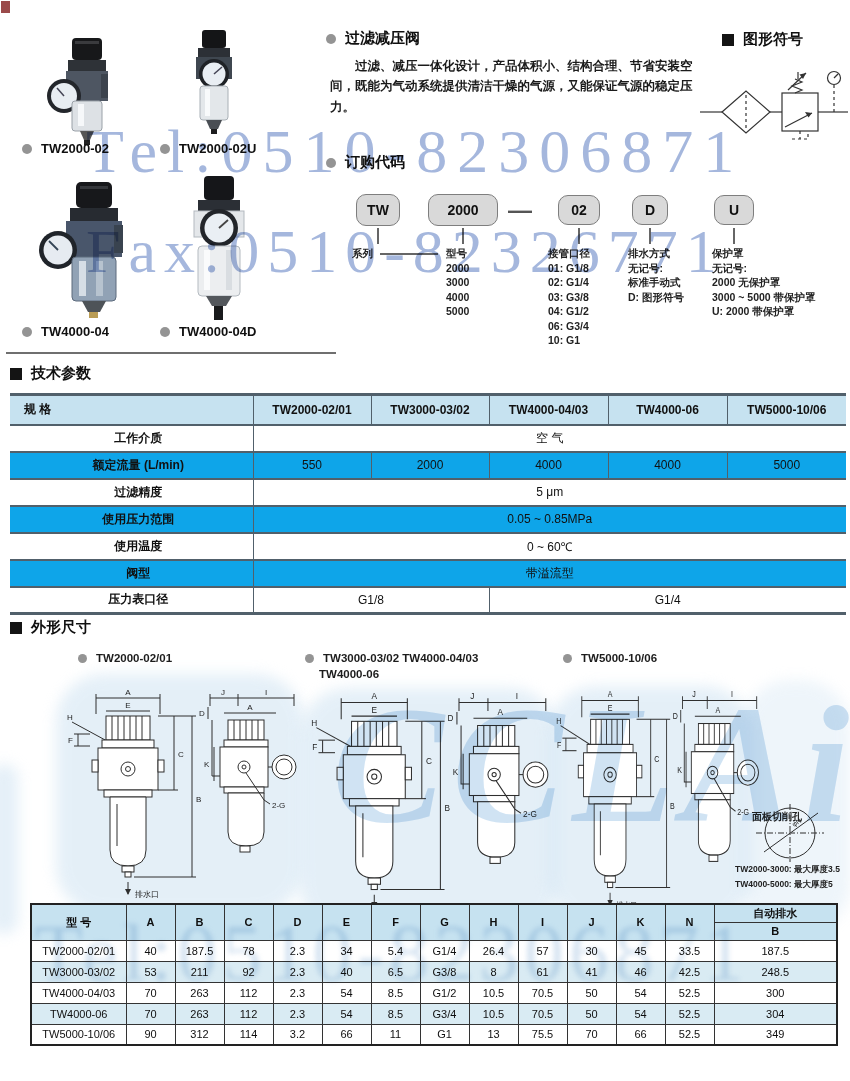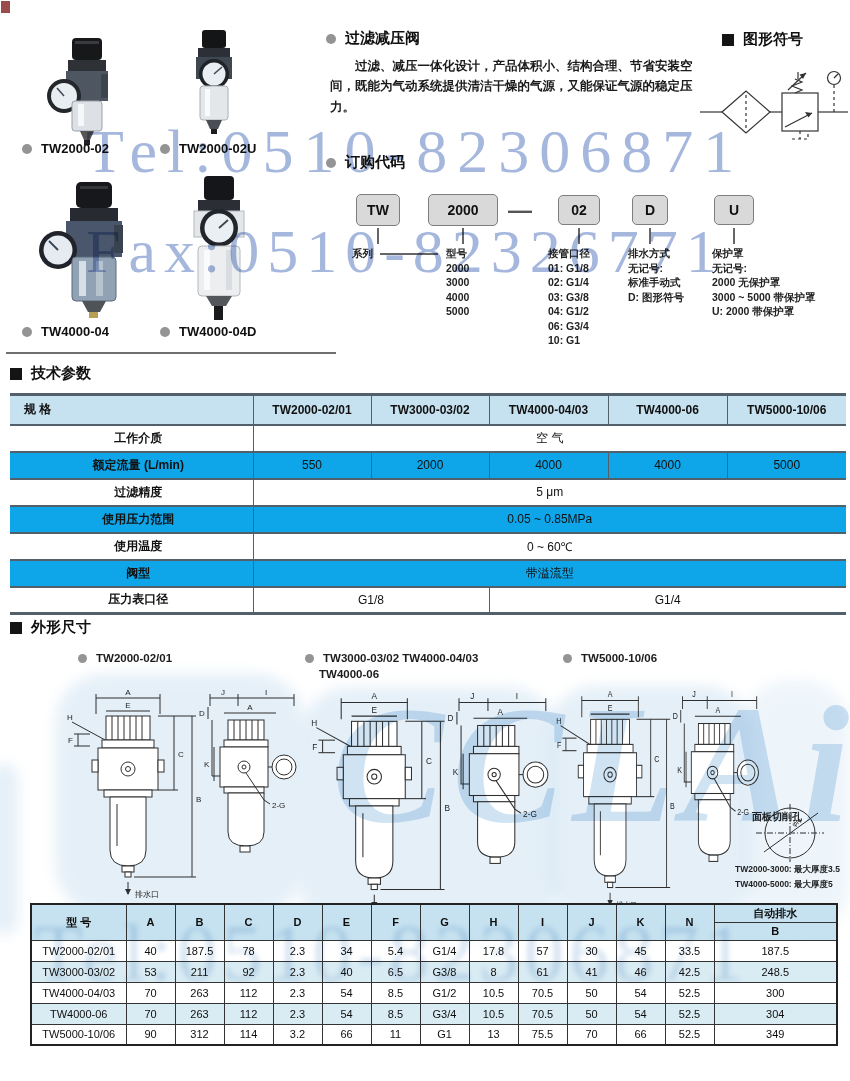--- a/index.html
+++ b/index.html
@@ -14,21 +14,21 @@
   .sqmark{display:inline-block;width:12px;height:12px;background:#141414;flex:0 0 auto}
   .h-row{position:absolute;display:flex;align-items:center;gap:9px;z-index:6;white-space:nowrap}
   .sec-h{font-size:15px;font-weight:700;color:#101010}
   .prod-label{font-size:13px;font-weight:700;color:#101010}
   .dlabel{font-size:11.5px;font-weight:600;color:#1c1c1c}
   .dlabel2{position:absolute;font-size:11.5px;font-weight:600;color:#1c1c1c;z-index:6}
   
   .intro-body{position:absolute;left:330px;top:56px;width:372px;font-size:12.5px;line-height:1.62;
               font-weight:700;color:#1b1b1b;text-indent:2em;z-index:6}
   
-  .ob{position:absolute;height:32px;border:1.6px solid #7e7e7e;border-radius:5px;background:#d9d9d9;
+  .ob{position:absolute;height:32px;border:1.6px solid #7e7e7e;border-radius:10px;background:#d9d9d9;
       color:#111;font-weight:700;font-size:14px;display:flex;align-items:center;justify-content:center;z-index:6}
   .dash{position:absolute;font-size:24px;font-weight:700;color:#555;z-index:6}
   .lead{position:absolute;width:1.5px;height:16px;background:#666;top:228px;z-index:6}
   .lead-h{position:absolute;height:1.5px;background:#666;z-index:6}
   .od{position:absolute;font-size:10.5px;font-weight:700;color:#222;line-height:14.5px;z-index:6}
   .od div{white-space:nowrap}
   
   .spec-table{position:absolute;left:10px;top:393px;width:836px;border-collapse:collapse;table-layout:fixed;z-index:6;
               border-top:3px solid #51606b;border-bottom:3px solid #51606b}
   .spec-table td,.spec-table th{border-top:2px solid #51606b;font-size:12px;color:#111;height:27px;
@@ -465,21 +465,21 @@
     </tr>
     <tr>
       <td>TW2000-02/01</td>
           <td>40</td>
           <td>187.5</td>
           <td>78</td>
           <td>2.3</td>
           <td>34</td>
           <td>5.4</td>
           <td>G1/4</td>
-          <td>17.8</td>
+          <td>26.4</td>
           <td>57</td>
           <td>30</td>
           <td>45</td>
           <td>33.5</td>
           <td>187.5</td>
     </tr>
     <tr class="rtint">
       <td>TW3000-03/02</td>
           <td>53</td>
           <td>211</td>

